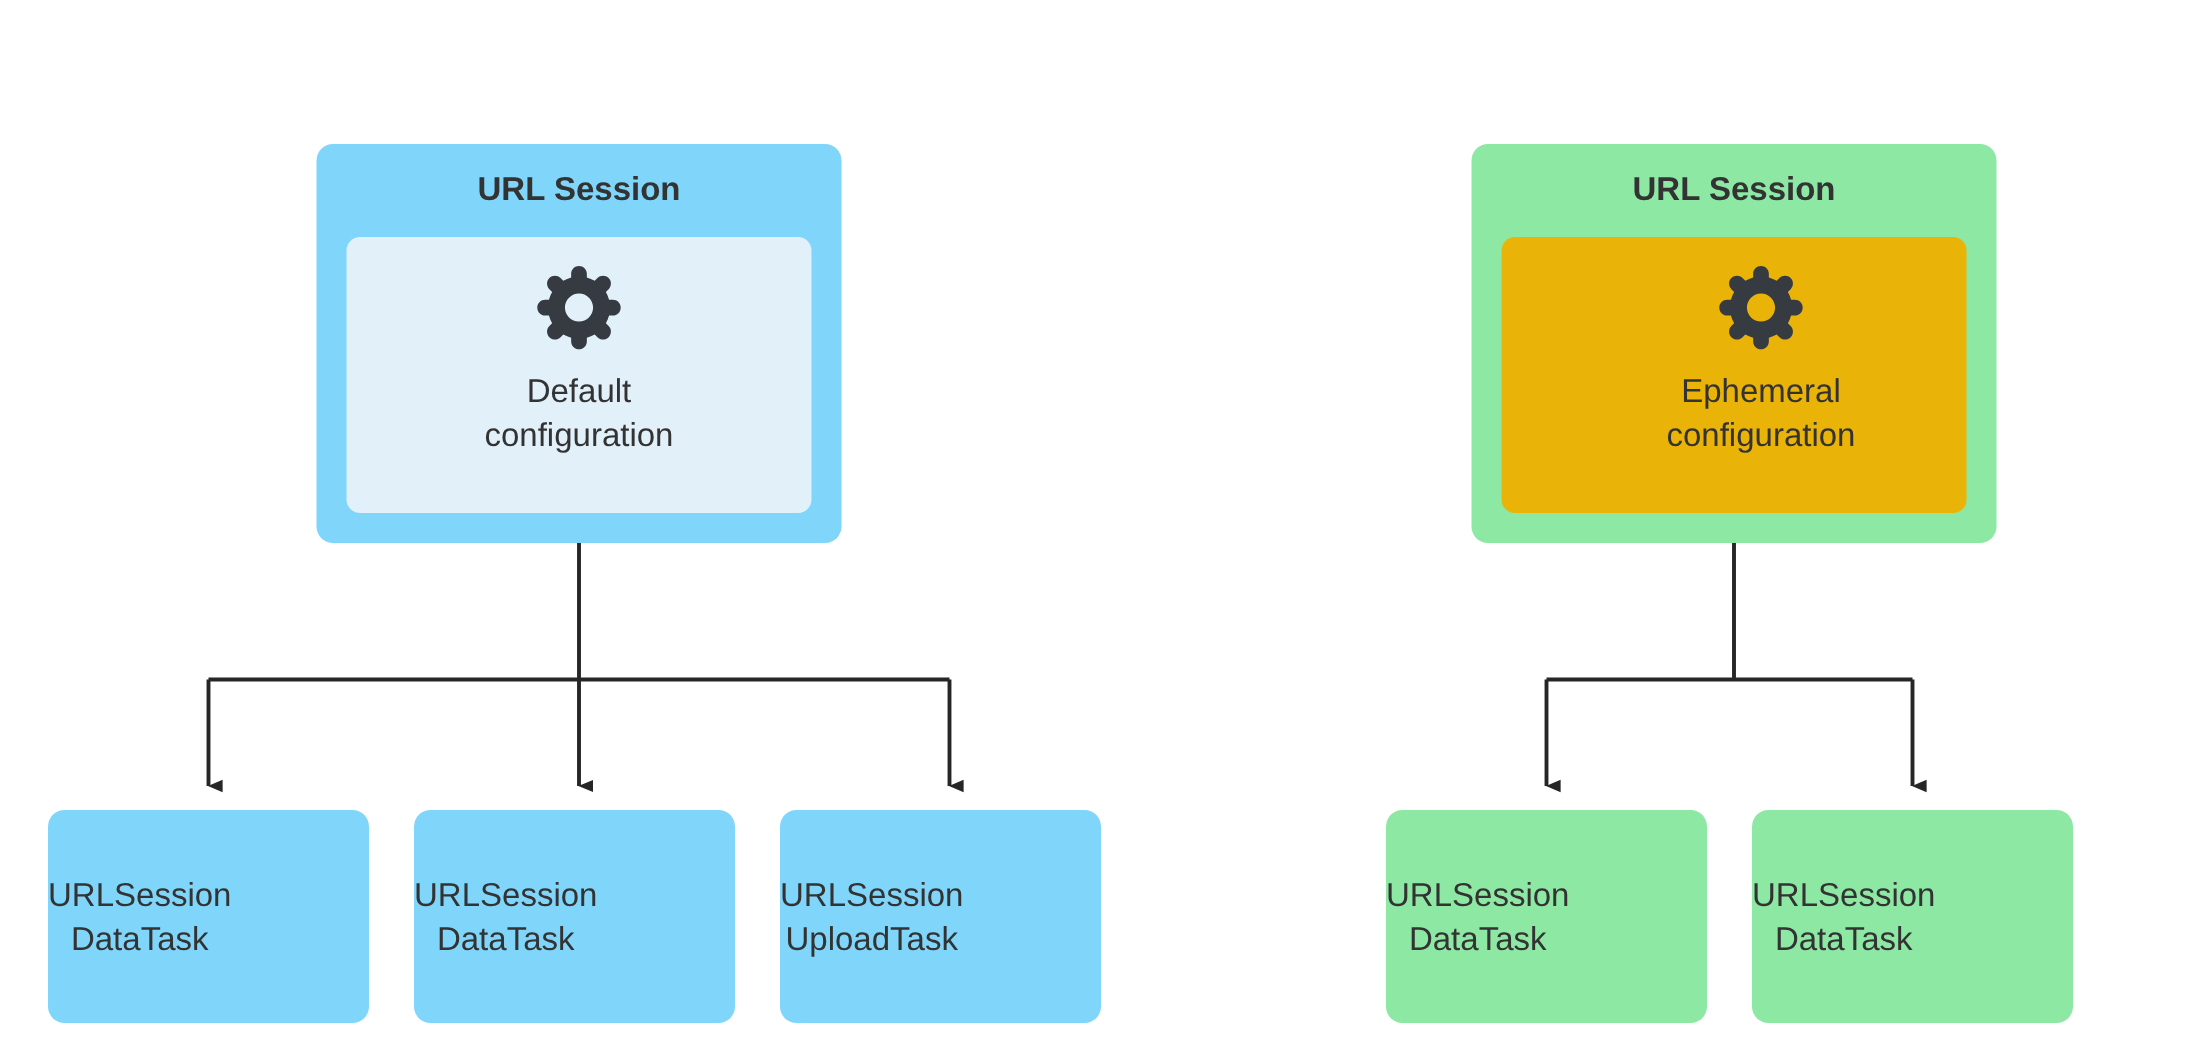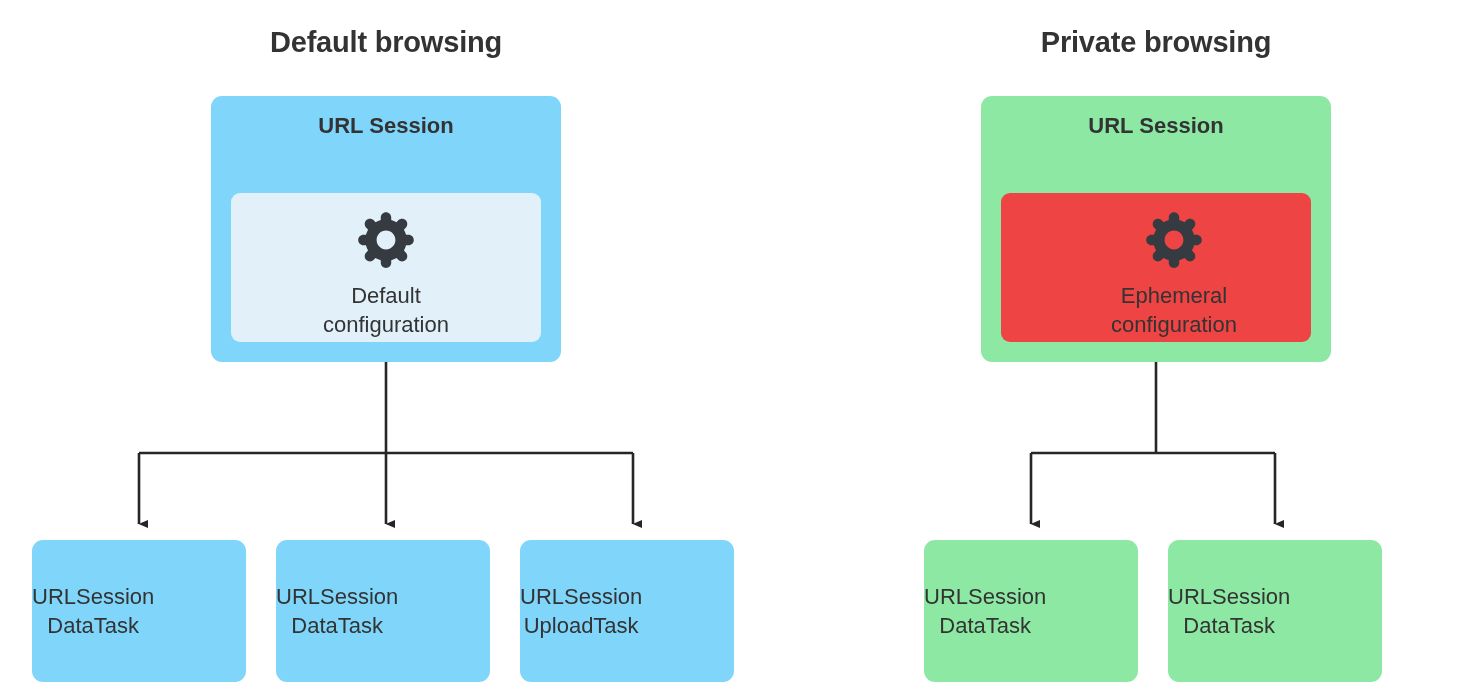--- a/index.html
+++ b/index.html
@@ -49,21 +49,20 @@
     right: 20px;
     top: 62px;
     bottom: 20px;
     border-radius: 9px;
     display: flex;
     flex-direction: column;
     align-items: center;
     justify-content: flex-start;
     padding-top: 16px;
     box-sizing: border-box;
-    margin-top: 35px;
   }
   .gear-wrap {
     width: 62px;
     height: 62px;
     display: block;
   }
   .config-label {
     margin-top: 10px;
     font-size: 22px;
     color: #333333;
@@ -93,21 +92,20 @@
     width: 1466px;
     height: 692px;
     pointer-events: none;
   }
 </style>
 </head>
 <body>
 
 <div id="canvas">
 
-  <div class="col-title" style="left:211px; width:350px; top:26px;">Default browsing</div>
 
   <div class="session-box" style="left:211px; top:96px; width:350px; height:266px; background:#7FD6FA;">
     <div class="session-label">URL Session</div>
     <div class="config-panel" style="background:#E2F0FA;">
       <span class="gear-wrap">
         <svg viewBox="0 0 64 64" width="62" height="62" aria-hidden="true">
           <path fill="#353B41" d="M32 3.4c-3.0 0-5.4 2.4-5.4 5.4v2.6c-1.9 .5-3.7 1.3-5.4 2.2l-1.9-1.9c-2.1-2.1-5.6-2.1-7.7 0-2.1 2.1-2.1 5.6 0 7.7l1.9 1.9c-.9 1.7-1.7 3.5-2.2 5.4H8.7c-3 0-5.4 2.4-5.4 5.4s2.4 5.4 5.4 5.4h2.6c.5 1.9 1.3 3.7 2.2 5.4l-1.9 1.9c-2.1 2.1-2.1 5.6 0 7.7 2.1 2.1 5.6 2.1 7.7 0l1.9-1.9c1.7 .9 3.5 1.7 5.4 2.2v2.6c0 3 2.4 5.4 5.4 5.4s5.4-2.4 5.4-5.4v-2.6c1.9-.5 3.7-1.3 5.4-2.2l1.9 1.9c2.1 2.1 5.6 2.1 7.7 0 2.1-2.1 2.1-5.6 0-7.7l-1.9-1.9c.9-1.7 1.7-3.5 2.2-5.4h2.6c3 0 5.4-2.4 5.4-5.4s-2.4-5.4-5.4-5.4h-2.6c-.5-1.9-1.3-3.7-2.2-5.4l1.9-1.9c2.1-2.1 2.1-5.6 0-7.7-2.1-2.1-5.6-2.1-7.7 0l-1.9 1.9c-1.7-.9-3.5-1.7-5.4-2.2V8.8c0-3-2.4-5.4-5.4-5.4zm0 18.9c5.4 0 9.7 4.4 9.7 9.7s-4.4 9.7-9.7 9.7-9.7-4.4-9.7-9.7 4.4-9.7 9.7-9.7z"></path>
         </svg>
       </span>
       <div class="config-label">Default
@@ -121,25 +119,24 @@
   </div>
   <div class="task-box" style="left:276px; top:540px; width:214px; height:142px; background:#7FD6FA;">
     <span class="task-label">URLSession
 DataTask</span>
   </div>
   <div class="task-box" style="left:520px; top:540px; width:214px; height:142px; background:#7FD6FA;">
     <span class="task-label">URLSession
 UploadTask</span>
   </div>
 
-  <div class="col-title" style="left:981px; width:350px; top:26px;">Private browsing</div>
 
   <div class="session-box" style="left:981px; top:96px; width:350px; height:266px; background:#8DE8A4;">
     <div class="session-label">URL Session</div>
-    <div class="config-panel" style="background:#ef4444;padding-left:36px;">
+    <div class="config-panel" style="background:#eab308;padding-left:36px;">
       <span class="gear-wrap">
         <svg viewBox="0 0 64 64" width="62" height="62" aria-hidden="true">
           <path fill="#353B41" d="M32 3.4c-3.0 0-5.4 2.4-5.4 5.4v2.6c-1.9 .5-3.7 1.3-5.4 2.2l-1.9-1.9c-2.1-2.1-5.6-2.1-7.7 0-2.1 2.1-2.1 5.6 0 7.7l1.9 1.9c-.9 1.7-1.7 3.5-2.2 5.4H8.7c-3 0-5.4 2.4-5.4 5.4s2.4 5.4 5.4 5.4h2.6c.5 1.9 1.3 3.7 2.2 5.4l-1.9 1.9c-2.1 2.1-2.1 5.6 0 7.7 2.1 2.1 5.6 2.1 7.7 0l1.9-1.9c1.7 .9 3.5 1.7 5.4 2.2v2.6c0 3 2.4 5.4 5.4 5.4s5.4-2.4 5.4-5.4v-2.6c1.9-.5 3.7-1.3 5.4-2.2l1.9 1.9c2.1 2.1 5.6 2.1 7.7 0 2.1-2.1 2.1-5.6 0-7.7l-1.9-1.9c.9-1.7 1.7-3.5 2.2-5.4h2.6c3 0 5.4-2.4 5.4-5.4s-2.4-5.4-5.4-5.4h-2.6c-.5-1.9-1.3-3.7-2.2-5.4l1.9-1.9c2.1-2.1 2.1-5.6 0-7.7-2.1-2.1-5.6-2.1-7.7 0l-1.9 1.9c-1.7-.9-3.5-1.7-5.4-2.2V8.8c0-3-2.4-5.4-5.4-5.4zm0 18.9c5.4 0 9.7 4.4 9.7 9.7s-4.4 9.7-9.7 9.7-9.7-4.4-9.7-9.7 4.4-9.7 9.7-9.7z"></path>
         </svg>
       </span>
       <div class="config-label">Ephemeral
 configuration</div>
     </div>
   </div>
 

